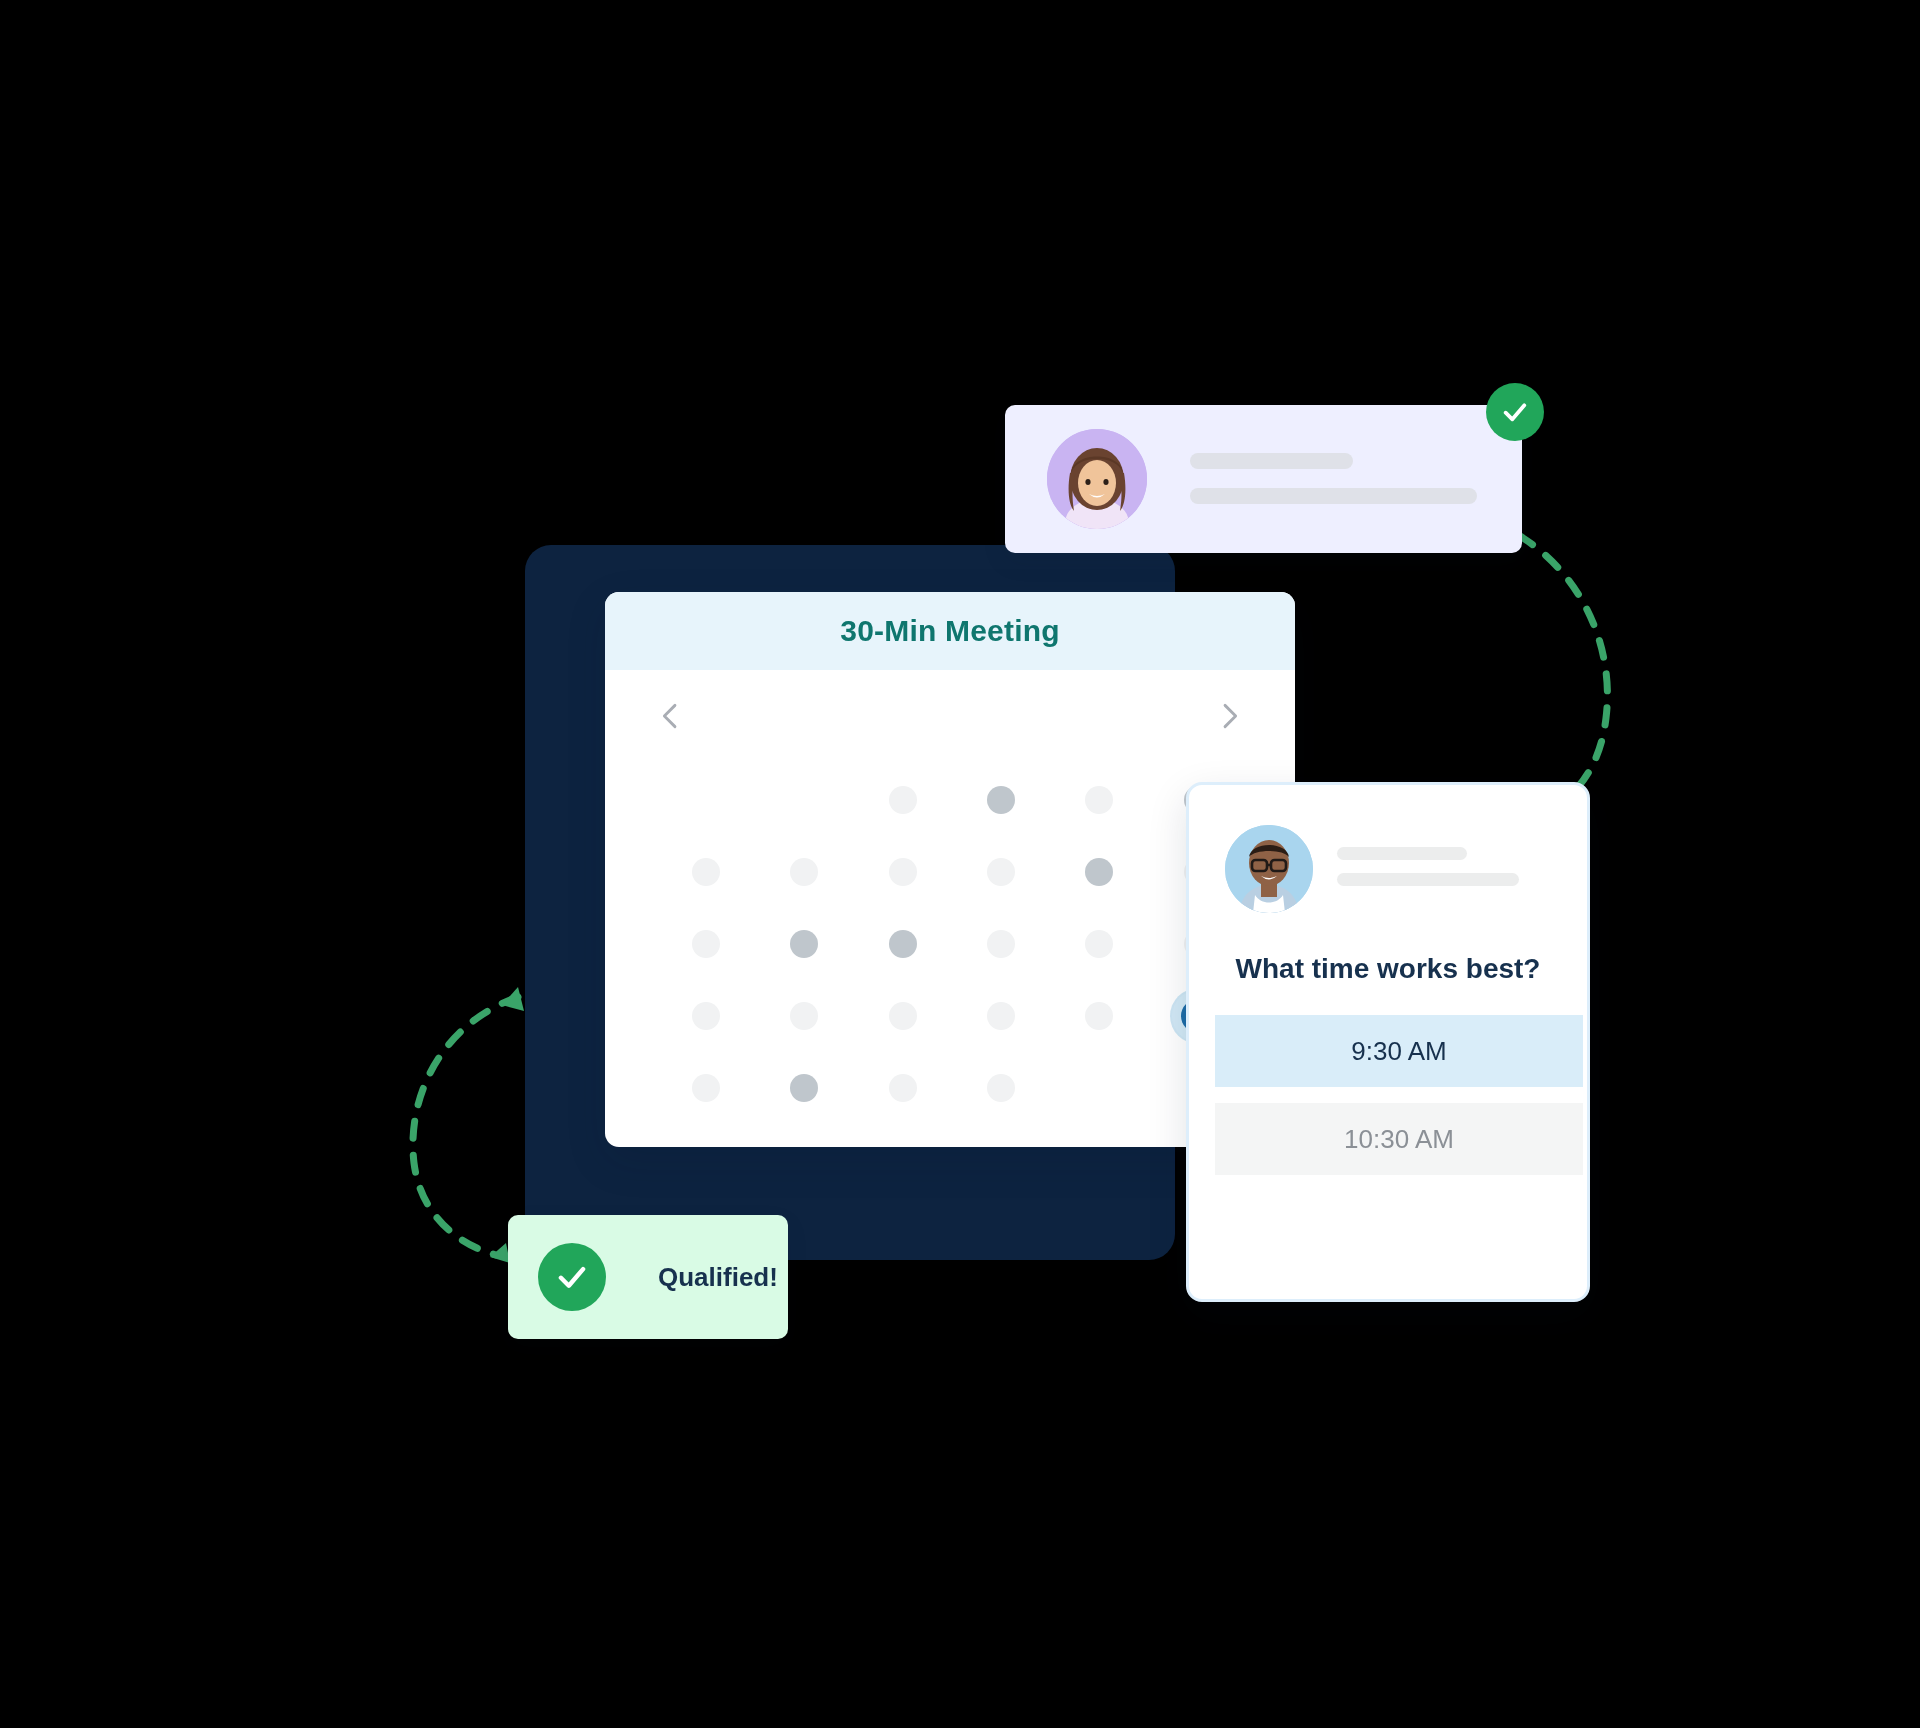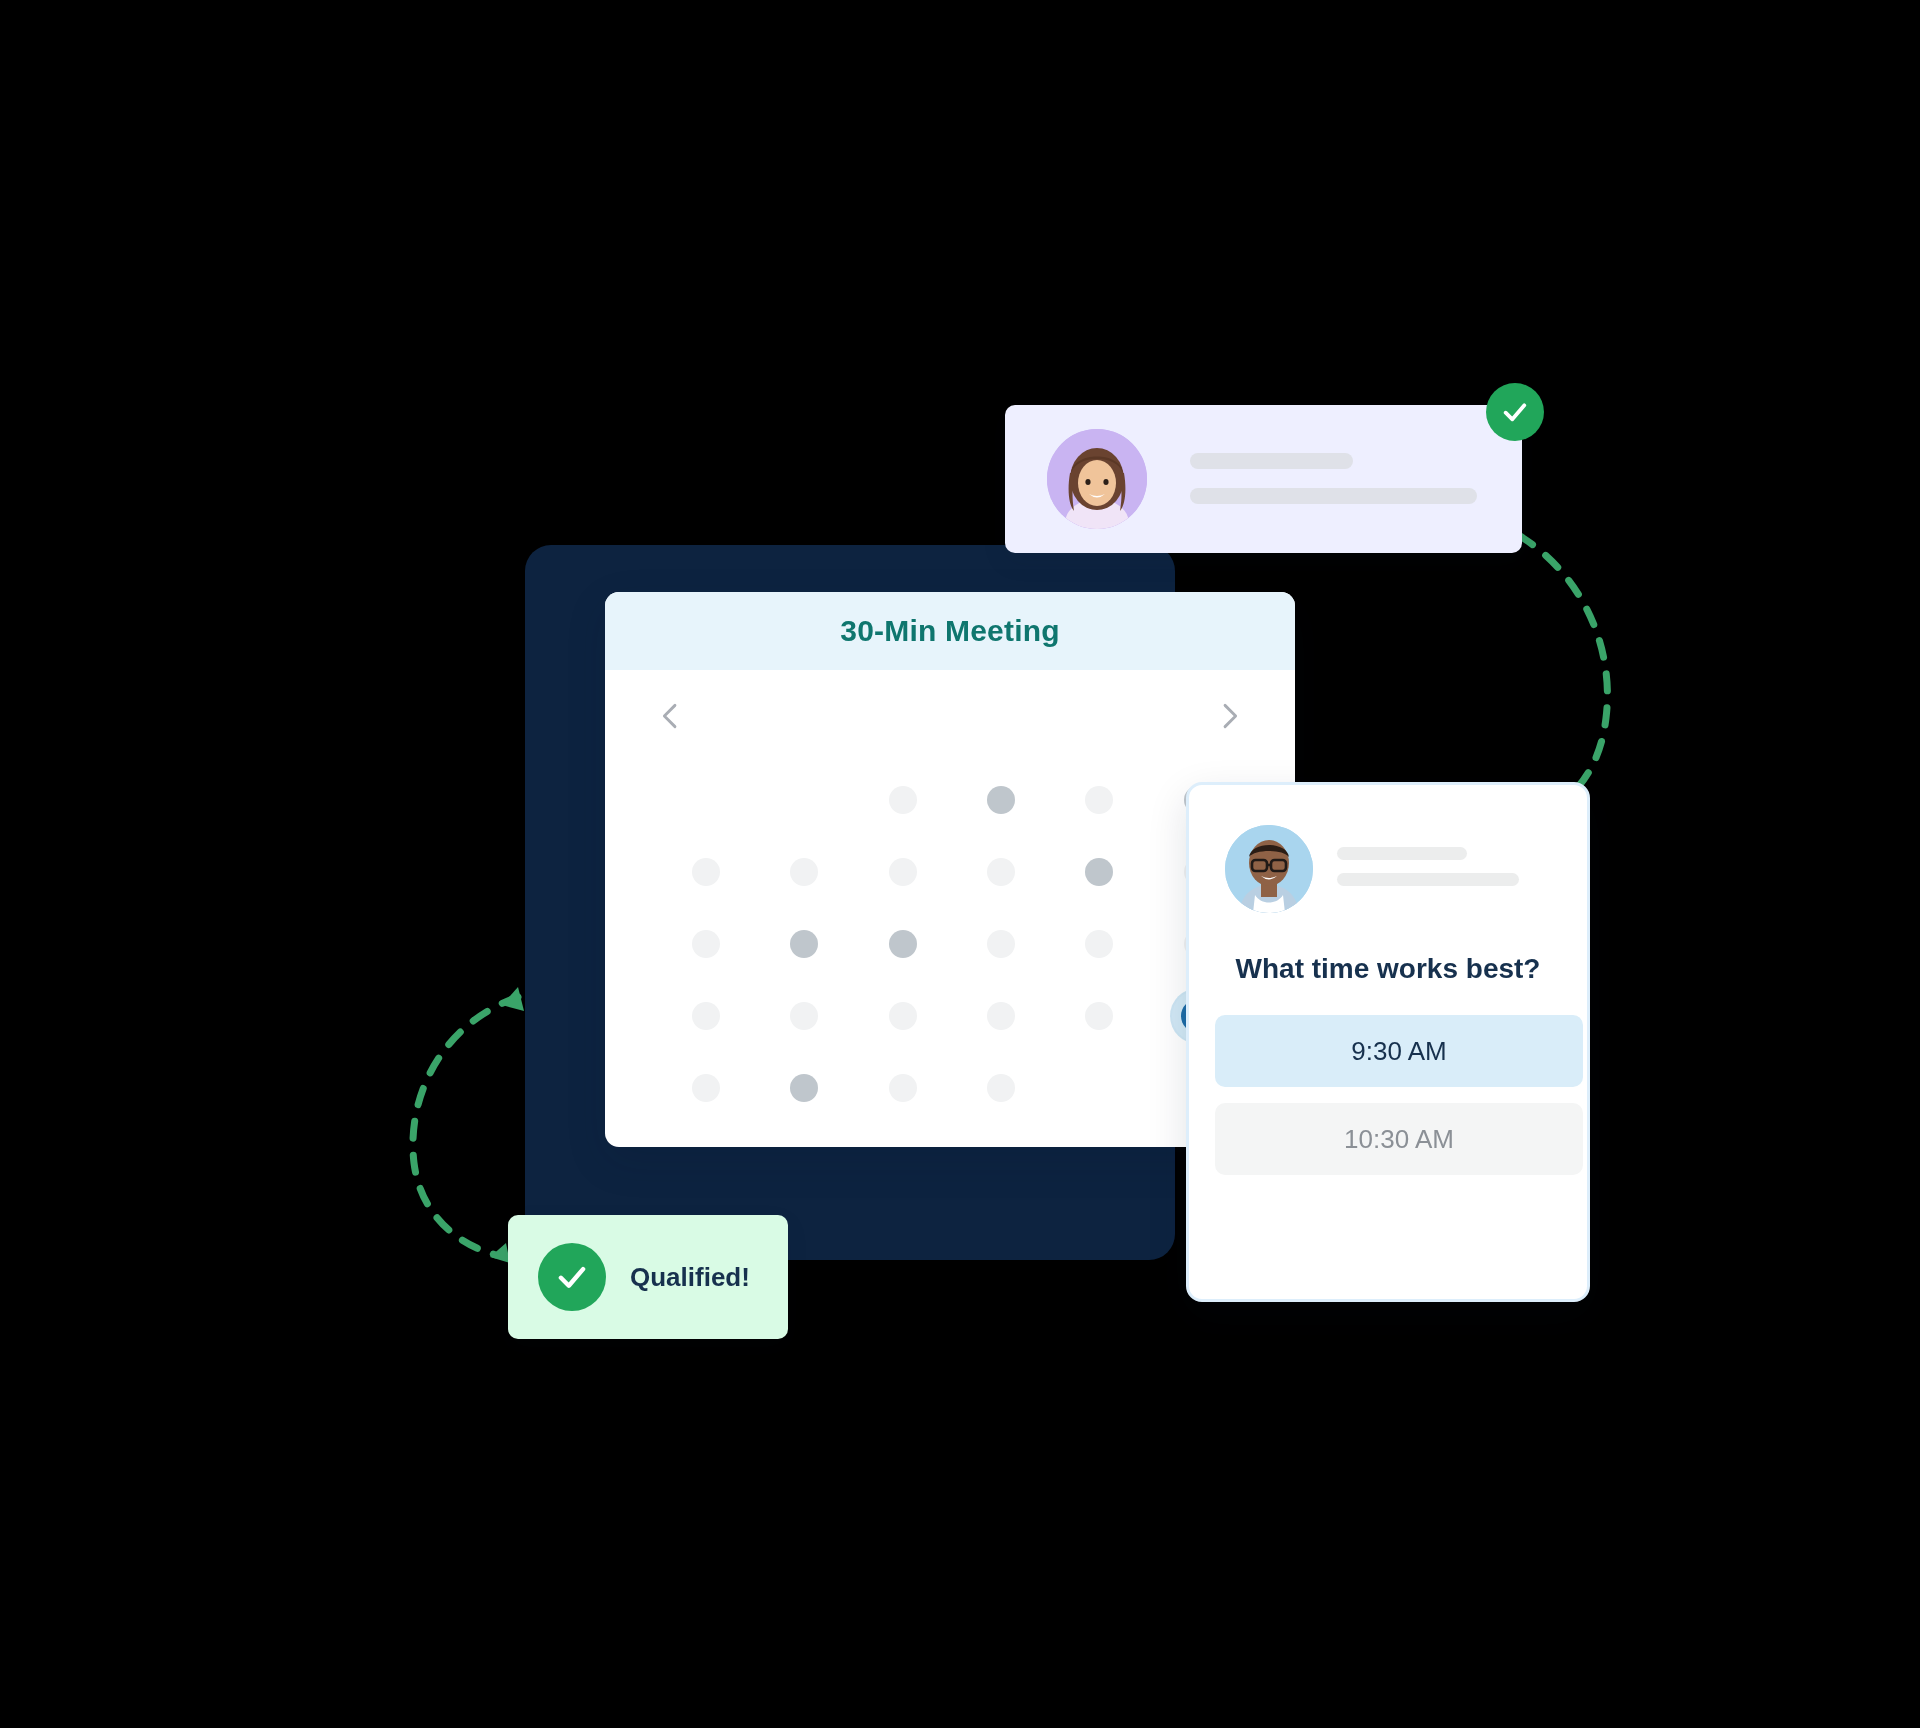--- a/index.html
+++ b/index.html
@@ -253,21 +253,21 @@
     color: #17314e;
   }
   #slot-list {
     position: absolute;
     left: 26px;
     top: 230px;
     width: 368px;
   }
   .slot {
     height: 72px;
-    border-radius: 10px;
+    border-radius: 0;
     margin-bottom: 16px;
     display: flex;
     align-items: center;
     justify-content: center;
     font-size: 26px;
     color: #8b9096;
     background: #f4f5f5;
   }
   .slot.selected {
     background: #d9edf9;
@@ -279,20 +279,21 @@
     position: absolute;
     left: 508px;
     top: 1215px;
     width: 280px;
     height: 124px;
     background: #d9fbe5;
     border-radius: 10px;
     display: flex;
     align-items: center;
     box-shadow: 0 8px 22px rgba(10,25,48,0.08);
+    gap: 28px;
   }
   #qualified-check {
     margin-left: 30px;
     width: 68px;
     height: 68px;
     border-radius: 50%;
     background: #21a65a;
     display: flex;
     align-items: center;
     justify-content: center;

